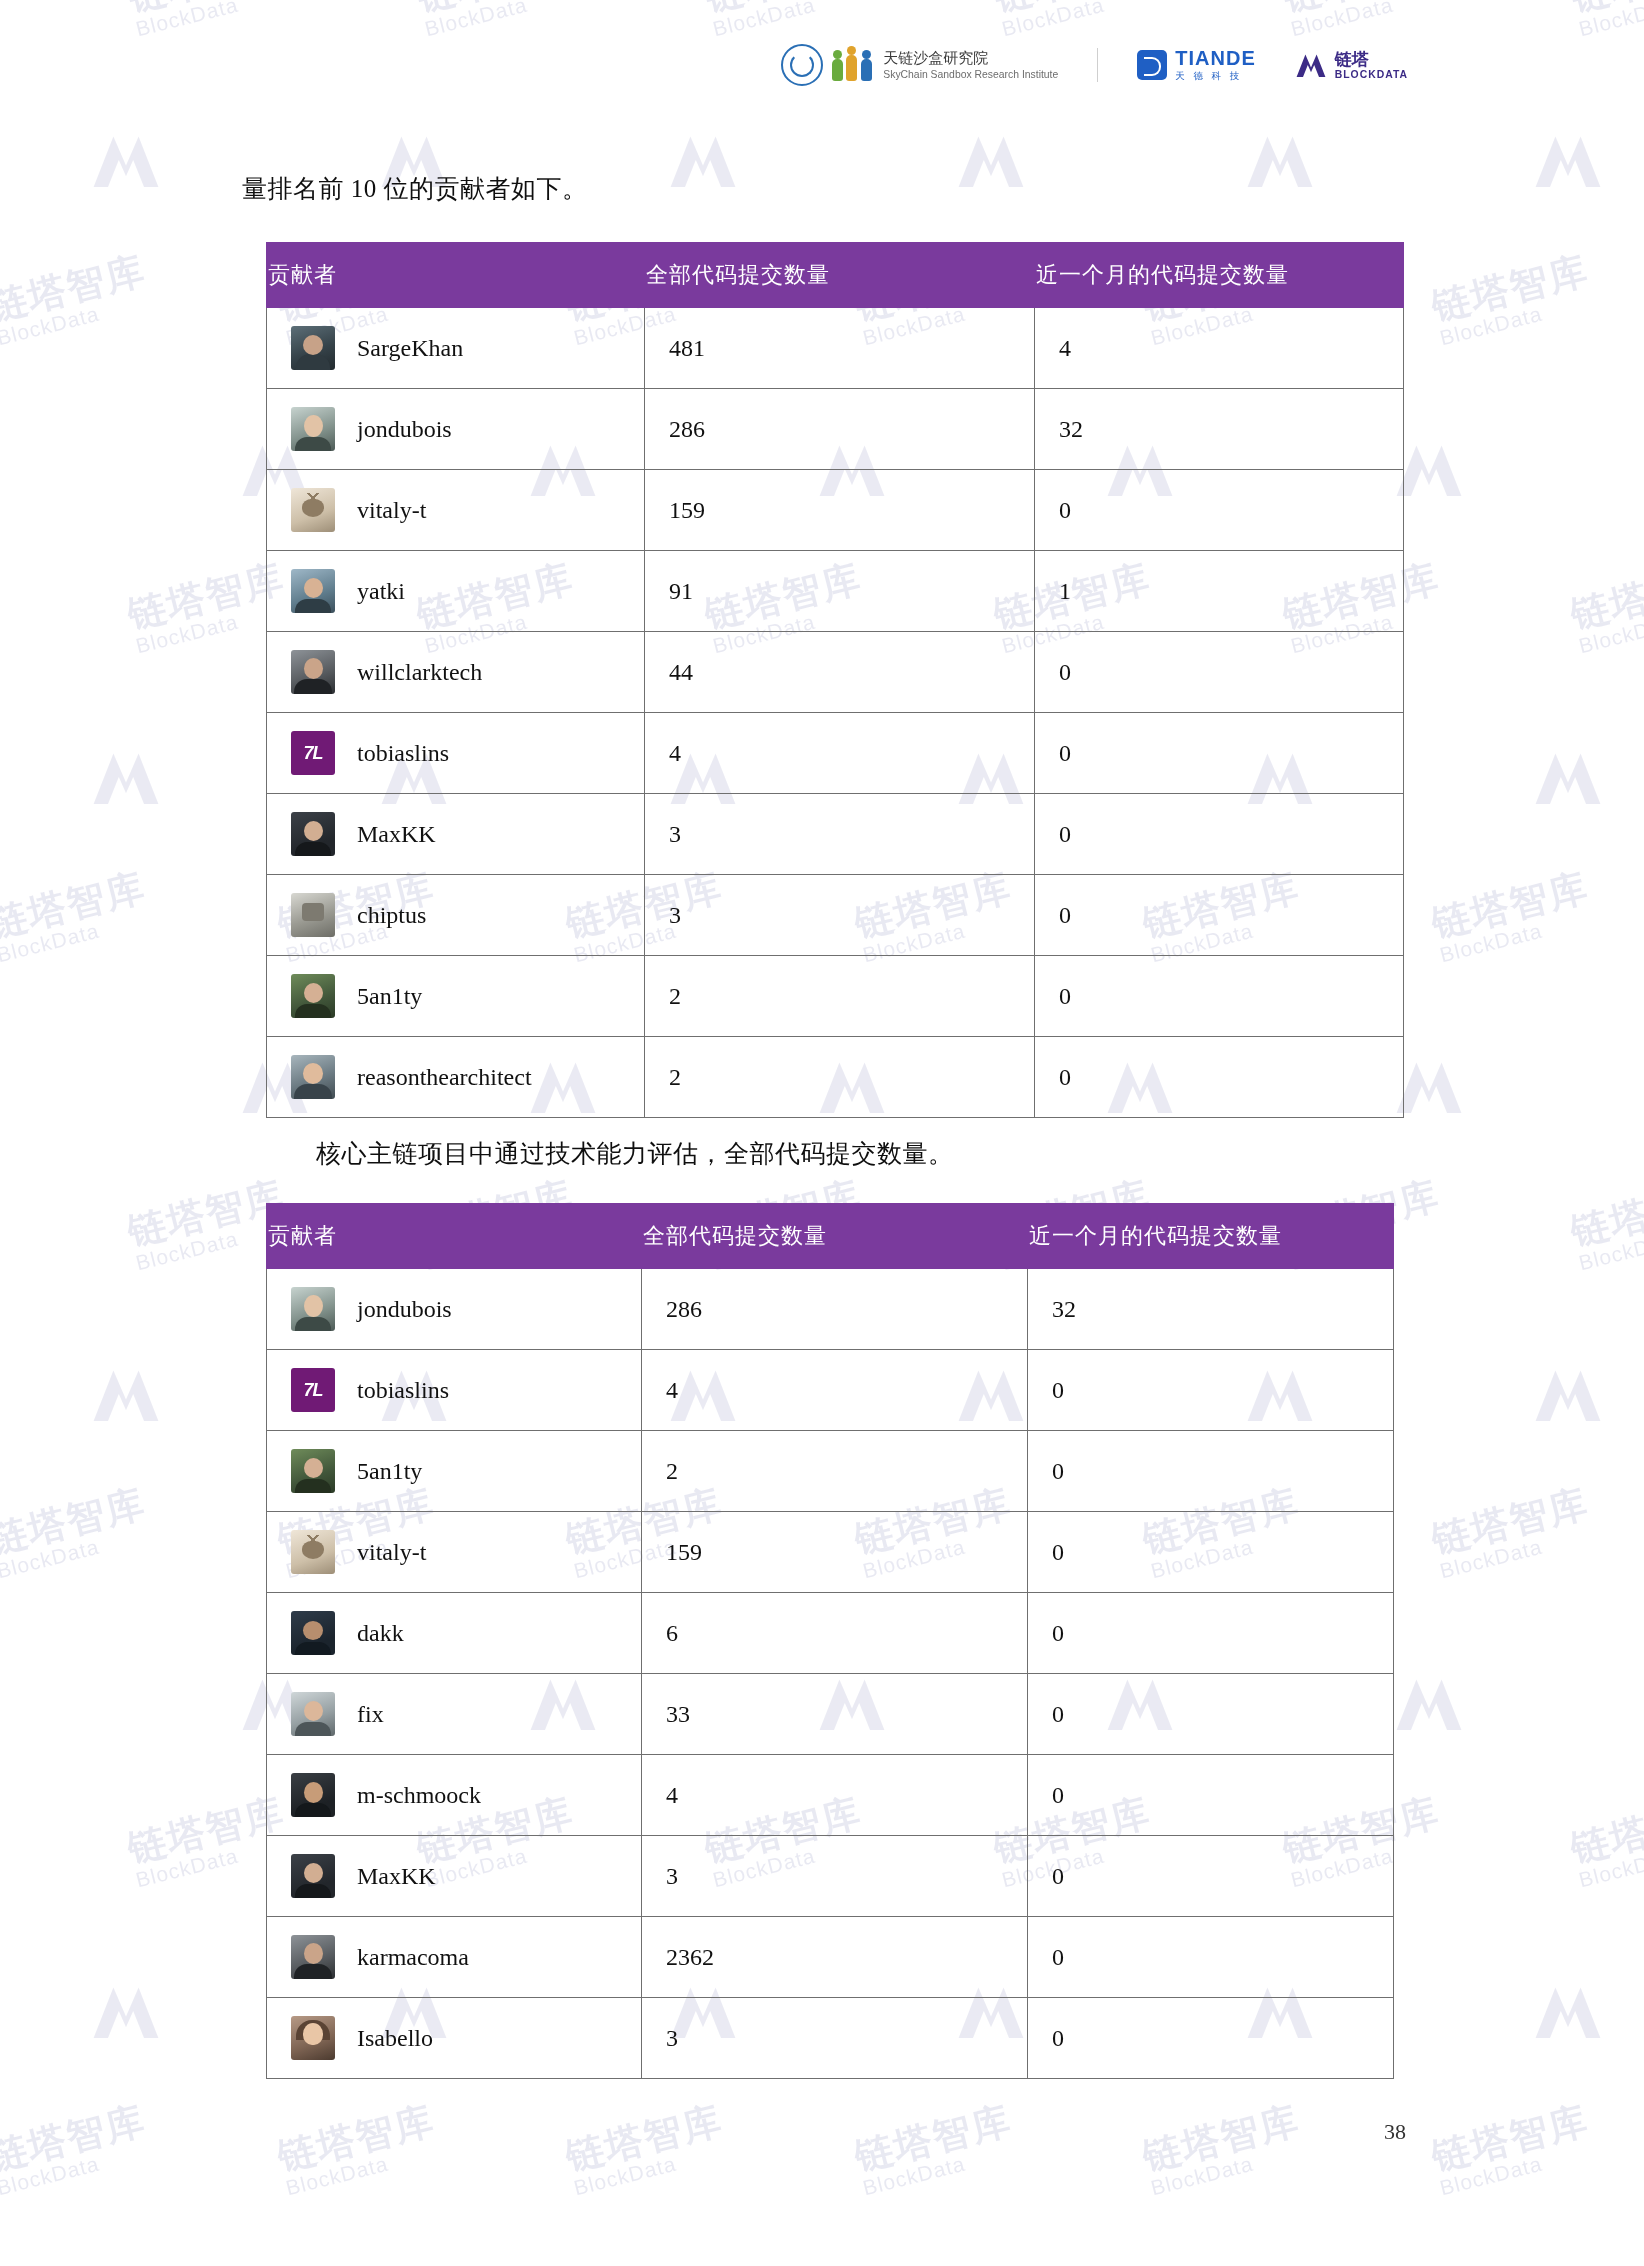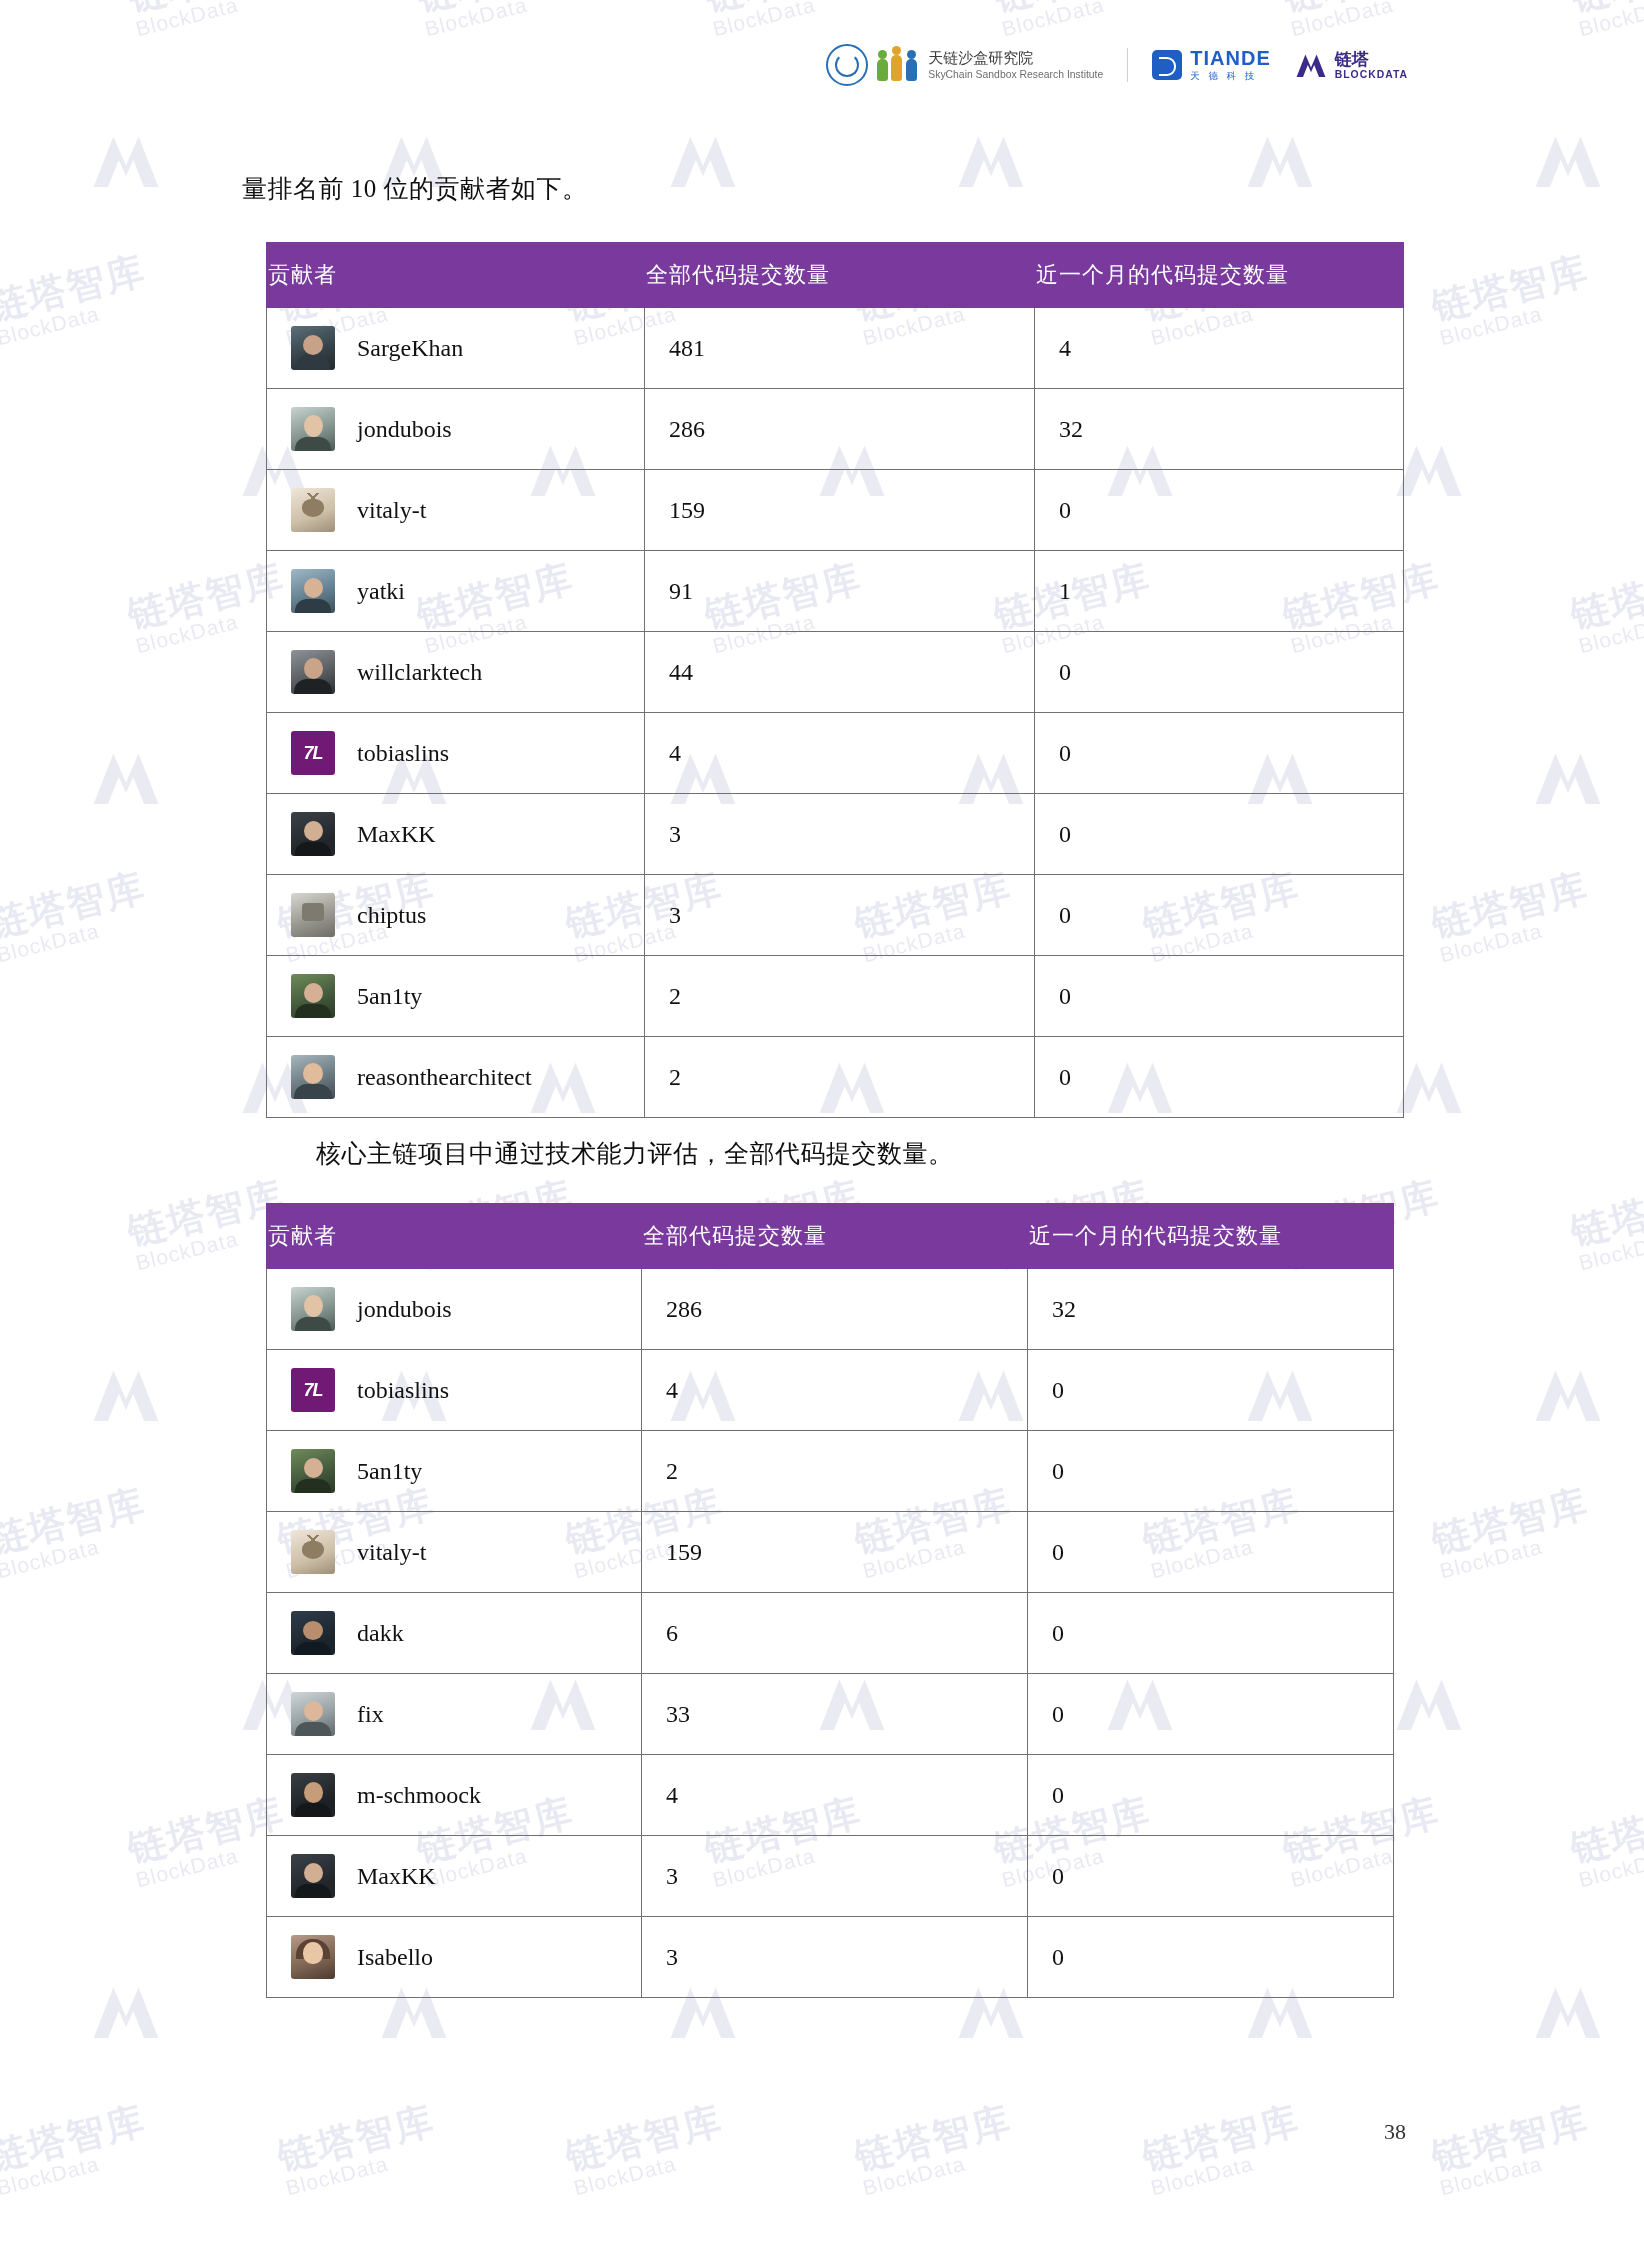--- a/index.html
+++ b/index.html
@@ -56,21 +56,21 @@
     top: 0; left: 0; right: 0;
     height: 117px;
     z-index: 20;
   }
   .header-inner {
     position: absolute;
     right: 237px;
     top: 44px;
     display: flex;
     align-items: center;
-    gap: 24px;
+    gap: 39px;
   }
   .hdr-logo-1 {
     display: flex;
     align-items: center;
     gap: 9px;
   }
   .spiral {
     width: 38px; height: 38px;
     border-radius: 50%;
     border: 2px solid #2a6fb5;
@@ -973,20 +973,30 @@
               <div class="avatar av-e"></div>
               <span class="nm">MaxKK</span>
             </div>
           </td>
           <td>3</td>
           <td>0</td>
         </tr>
         <tr>
           <td class="c-name">
             <div class="name-cell">
+              <div class="avatar av-d"></div>
+              <span class="nm">karmacoma</span>
+            </div>
+          </td>
+          <td>2362</td>
+          <td>0</td>
+        </tr>
+        <tr>
+          <td class="c-name">
+            <div class="name-cell">
               <div class="avatar av-l"></div>
               <span class="nm">Isabello</span>
             </div>
           </td>
           <td>3</td>
           <td>0</td>
         </tr>
       </tbody>
   </table>
 

